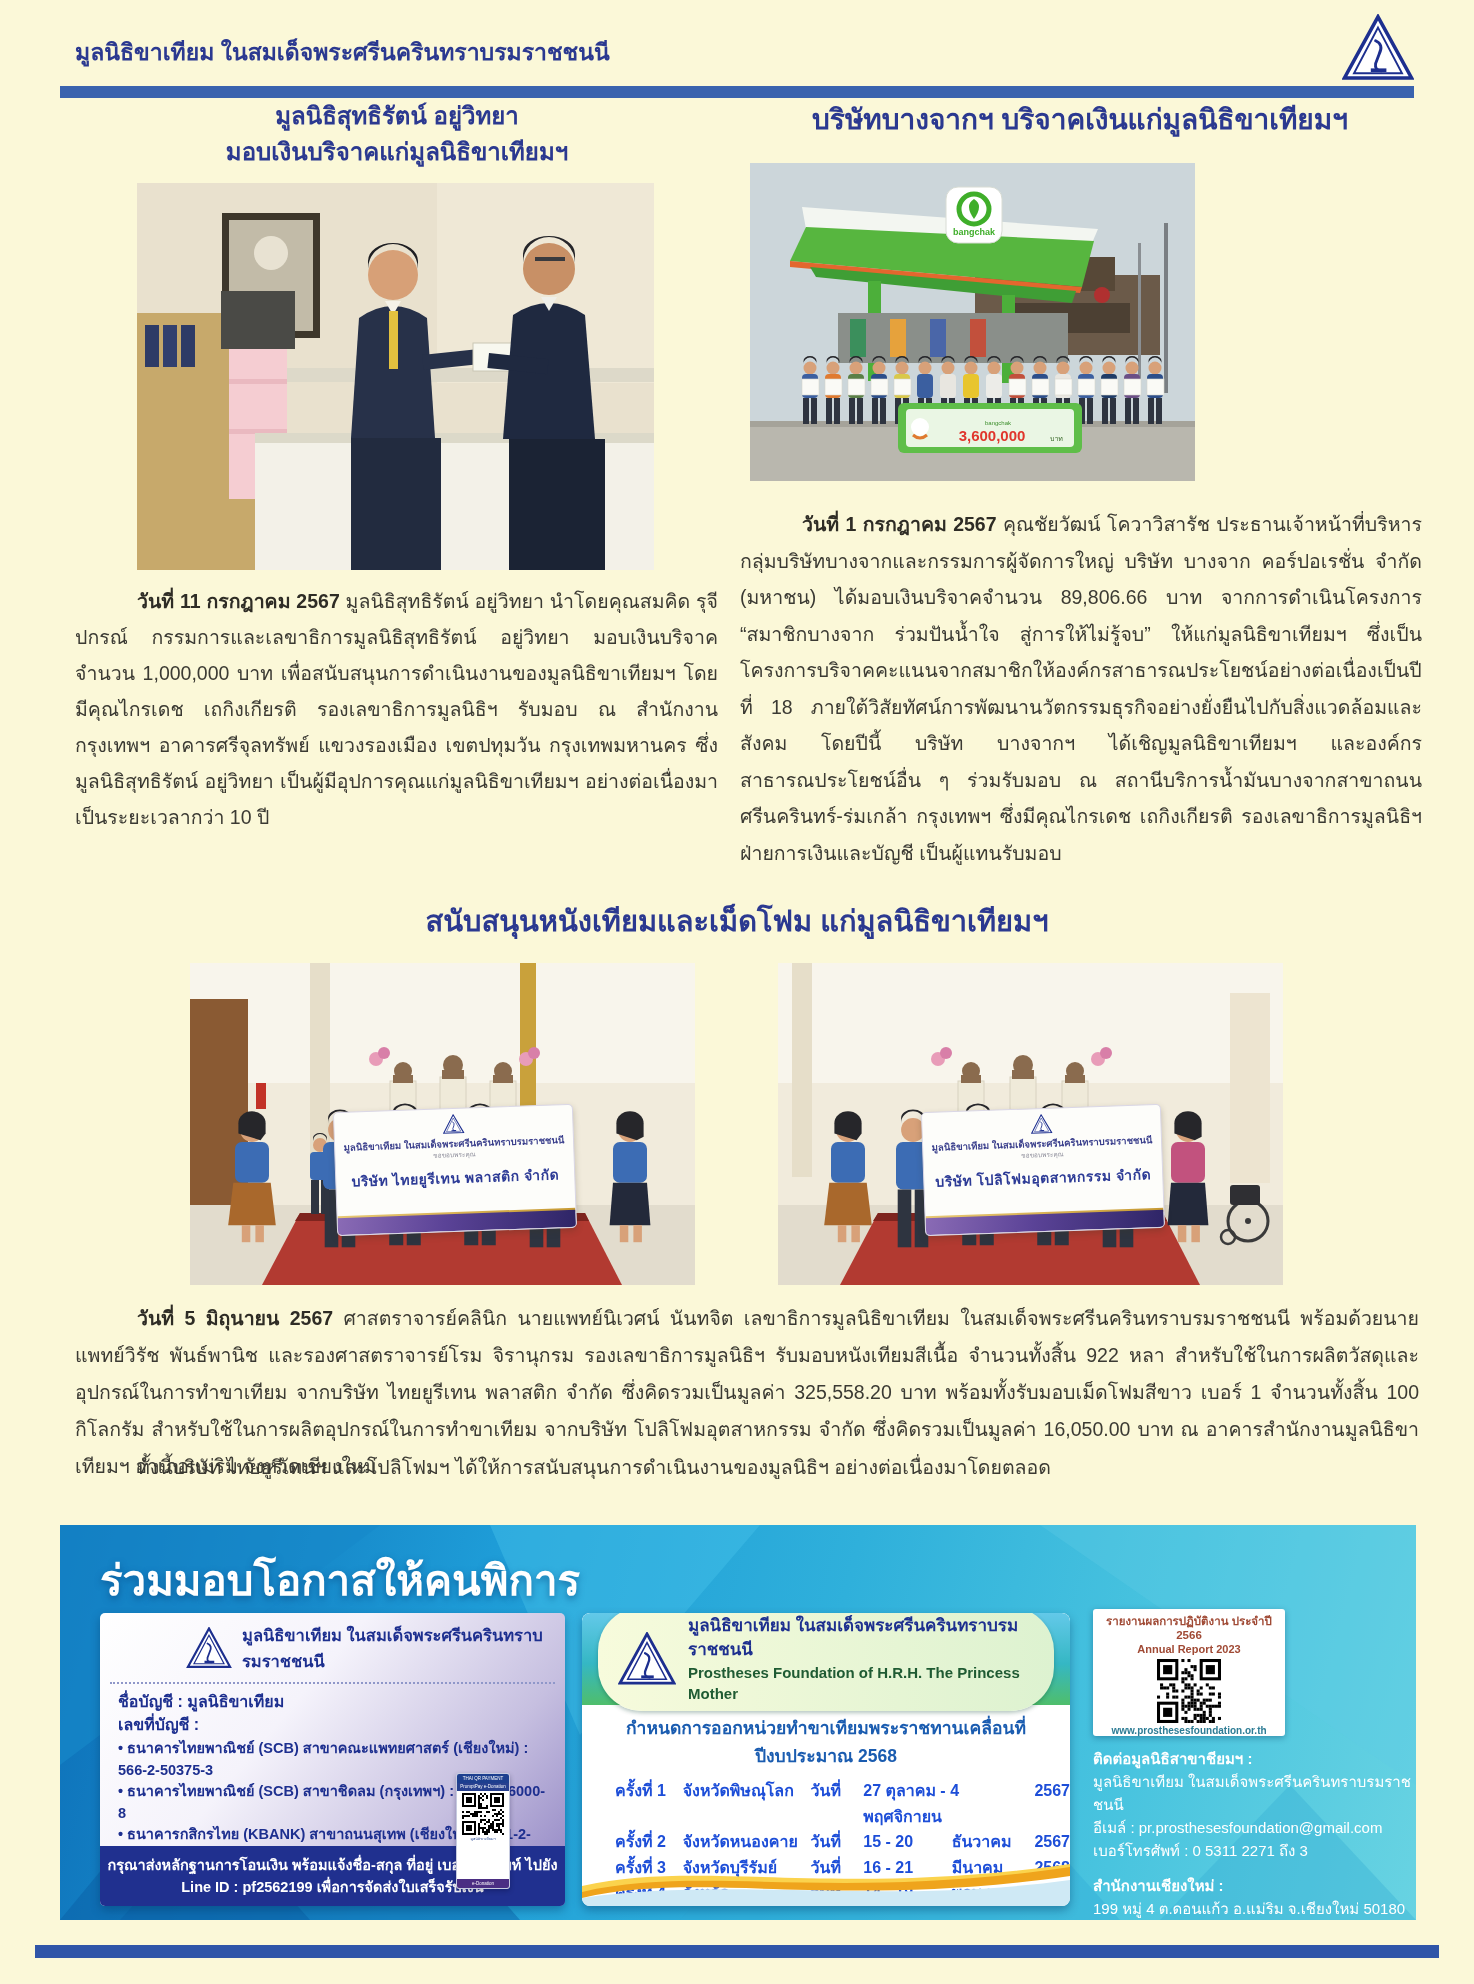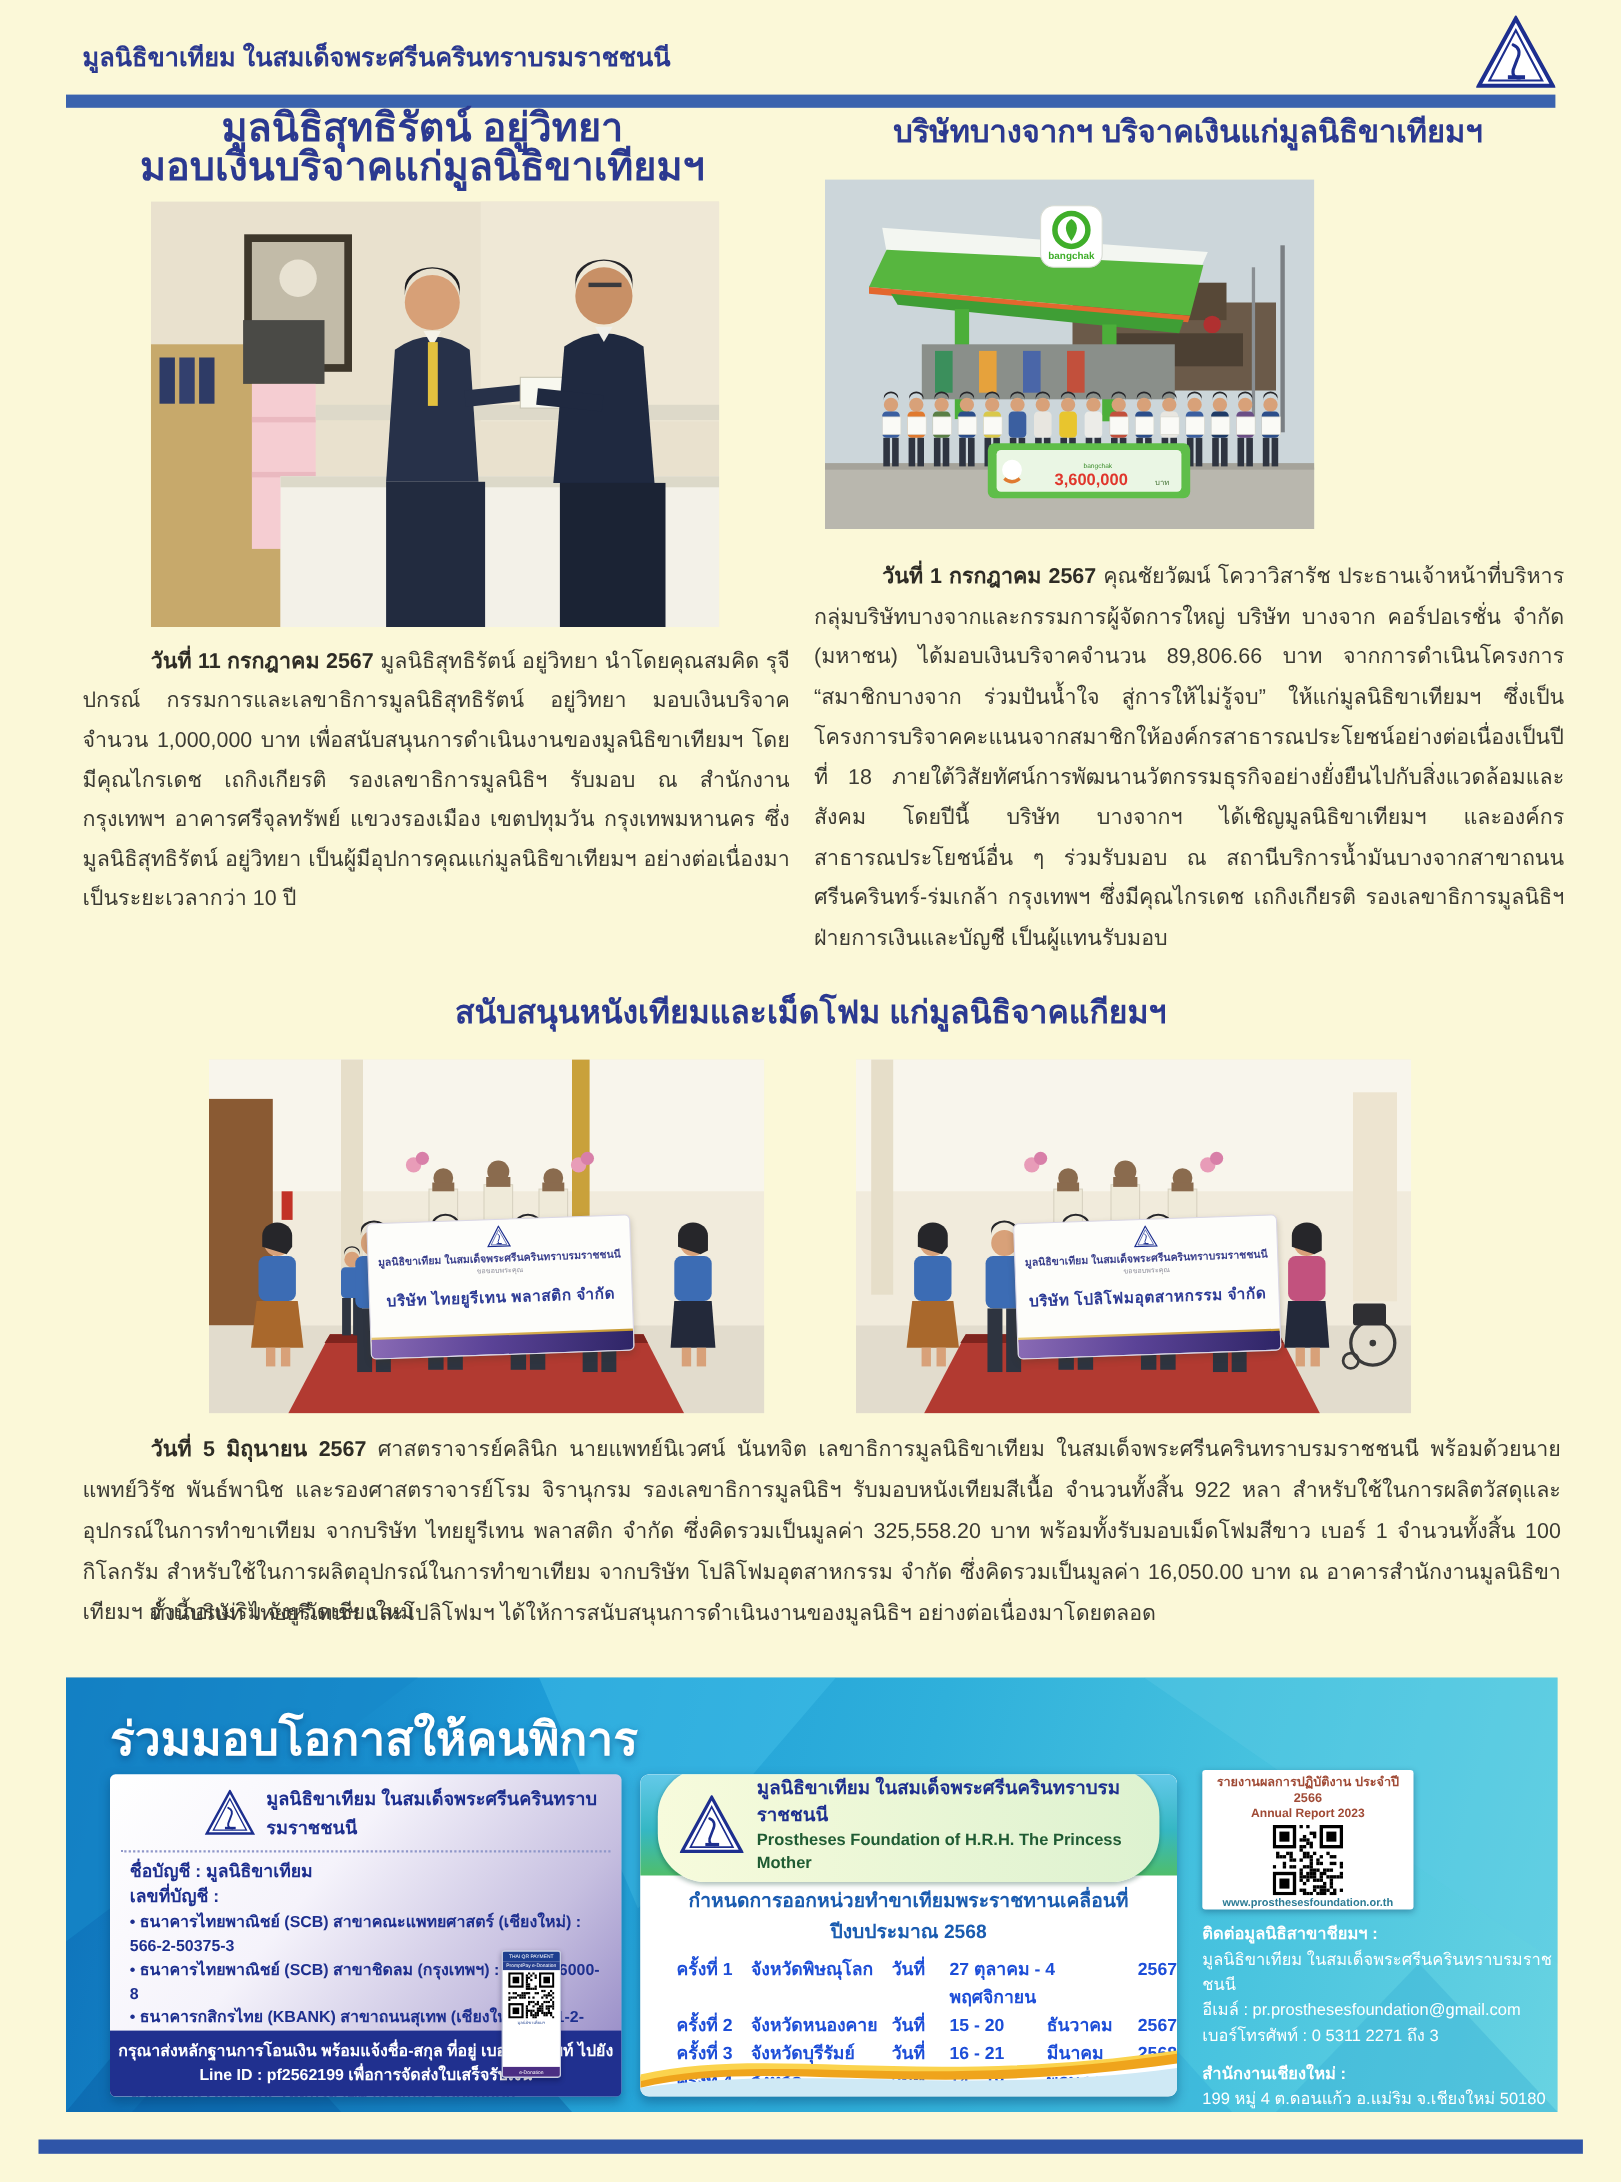--- a/index.html
+++ b/index.html
@@ -10,21 +10,21 @@
     color:#3B3A33;overflow:hidden;
   }
   .abs{position:absolute;}
   
   .masthead{left:75px;top:34px;width:1000px;font-size:23px;font-weight:bold;color:#2B3990;}
   .rule-top{left:60px;top:86px;width:1354px;height:12px;background:#3A63AE;}
   .rule-bottom{left:35px;top:1945px;width:1404px;height:13px;background:#2F55A8;}
   .hdr-logo{left:1342px;top:14px;width:72px;height:68px;}
   
   .atitle{font-weight:bold;color:#2B3990;text-align:center;line-height:36px;}
-  .t-left{left:64px;top:98px;width:640px;font-size:36px;}
+  .t-left{left:77px;top:98px;width:640px;font-size:24px;}
   .t-right{left:740px;top:102px;width:680px;font-size:28px;}
   .t-mid{left:0;top:903px;width:1474px;font-size:29px;}
   
   .art{font-size:19.5px;line-height:36px;text-align:justify;margin:0;}
   .art b{color:#2E2C25;}
   .ind{text-indent:62px;}
   .p-left{left:75px;top:583px;width:643px;}
   .p-right{left:740px;top:506px;width:682px;line-height:36.5px;}
   .p-mid{left:75px;top:1300px;width:1344px;line-height:37px;}
   .p-mid2{left:75px;top:1449px;width:1344px;line-height:37px;}
@@ -249,21 +249,21 @@
     <text x="248" y="262" font-size="6" fill="#3E8F2E" text-anchor="middle">bangchak</text>
     <text x="242" y="278" font-size="15" font-weight="bold" fill="#E0362C" text-anchor="middle">3,600,000</text>
     <text x="300" y="278" font-size="7" fill="#3E6E2E">บาท</text>
   </svg>
 </div>
 
 <p class="abs art ind p-right">
   <b>วันที่ 1 กรกฎาคม 2567</b><span> คุณชัยวัฒน์ โควาวิสารัช ประธานเจ้าหน้าที่บริหารกลุ่มบริษัทบางจากและกรรมการผู้จัดการใหญ่ บริษัท บางจาก คอร์ปอเรชั่น จำกัด (มหาชน) ได้มอบเงินบริจาคจำนวน 89,806.66 บาท จากการดำเนินโครงการ “สมาชิกบางจาก ร่วมปันน้ำใจ สู่การให้ไม่รู้จบ” ให้แก่มูลนิธิขาเทียมฯ ซึ่งเป็นโครงการบริจาคคะแนนจากสมาชิกให้องค์กรสาธารณประโยชน์อย่างต่อเนื่องเป็นปีที่ 18 ภายใต้วิสัยทัศน์การพัฒนานวัตกรรมธุรกิจอย่างยั่งยืนไปกับสิ่งแวดล้อมและสังคม โดยปีนี้ บริษัท บางจากฯ ได้เชิญมูลนิธิขาเทียมฯ และองค์กรสาธารณประโยชน์อื่น ๆ ร่วมรับมอบ ณ สถานีบริการน้ำมันบางจากสาขาถนนศรีนครินทร์-ร่มเกล้า กรุงเทพฯ ซึ่งมีคุณไกรเดช เถกิงเกียรติ รองเลขาธิการมูลนิธิฯ ฝ่ายการเงินและบัญชี เป็นผู้แทนรับมอบ</span>
 </p>
 
-<div class="abs atitle t-mid">สนับสนุนหนังเทียมและเม็ดโฟม แก่มูลนิธิจาคแกียมฯ</div>
+<div class="abs atitle t-mid">สนับสนุนหนังเทียมและเม็ดโฟม แก่มูลนิธิขาเทียมฯ</div>
 
 <div class="abs photo ph3">
   <svg viewBox="0 0 505 322" xmlns="http://www.w3.org/2000/svg">
     <defs>
       <g id="p3">
         <circle cx="0" cy="-30" r="7" fill="#D8A179"></circle>
         <path d="M-7 -34 a7 7 0 0 1 14 0 l0 -3 a7 5 0 0 0 -14 0 z" fill="#26262A"></path>
         <rect x="-10" y="-23" width="20" height="28" rx="4"></rect>
         <rect x="-9" y="5" width="8" height="34" fill="#2E3440"></rect>
         <rect x="1" y="5" width="8" height="34" fill="#2E3440"></rect>

